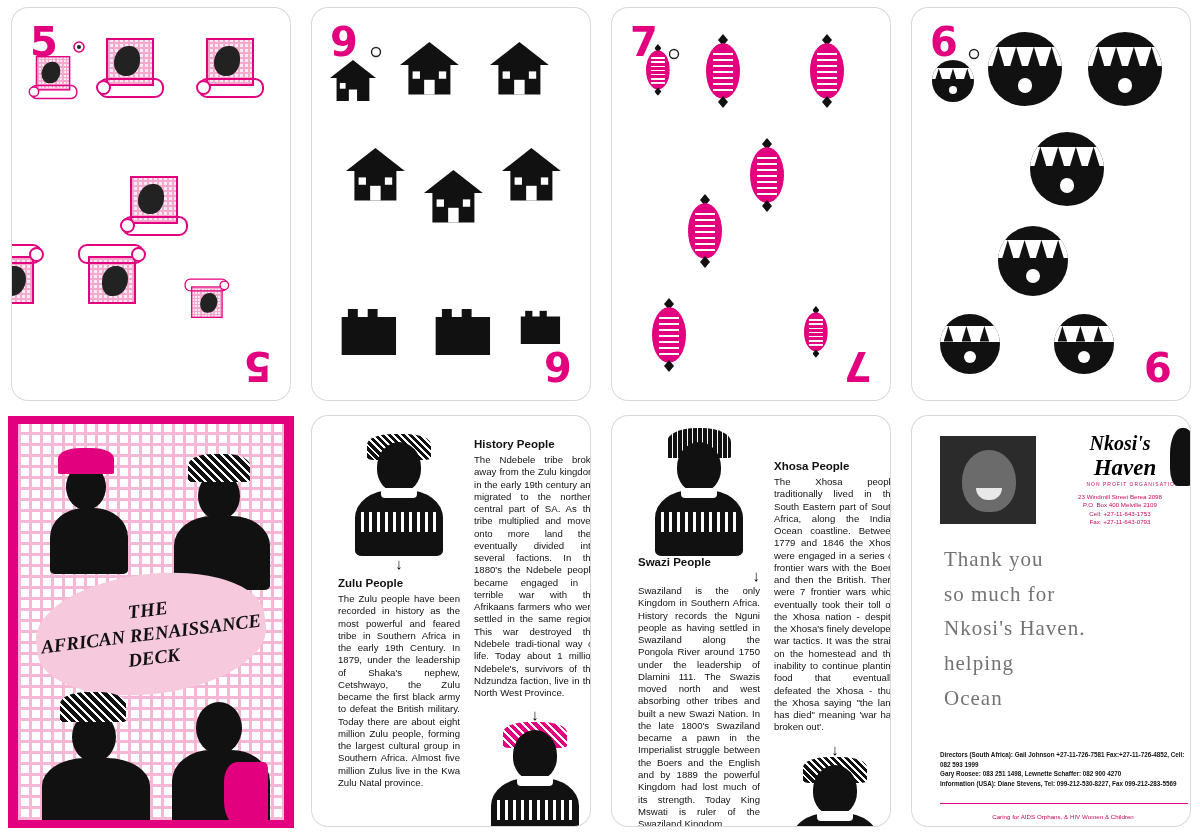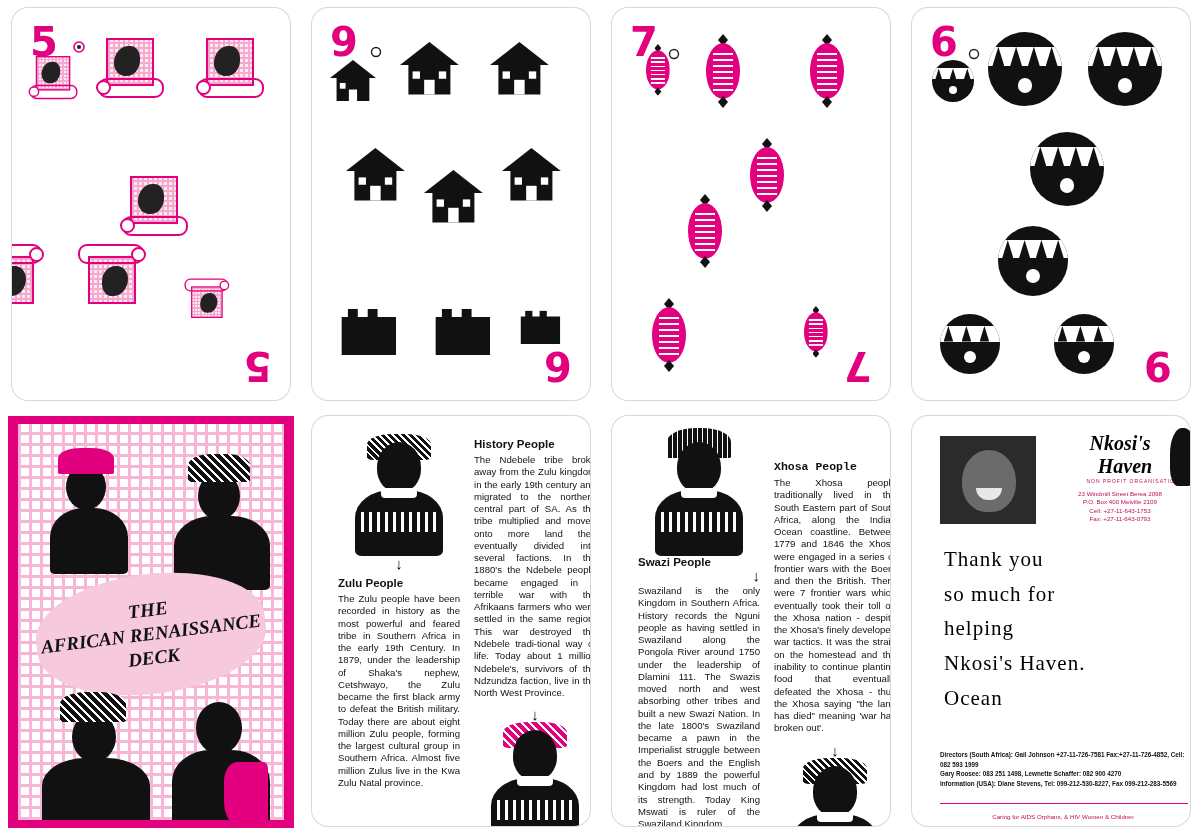--- a/index.html
+++ b/index.html
@@ -89,24 +89,24 @@
   .portrait .patt{position:absolute;left:14px;top:74px;width:76px;height:20px;
     background-image:repeating-linear-gradient(90deg,#fff 0 3px,transparent 3px 8px);}
 
   
   .ty{position:absolute;left:12px;top:6px;width:278px;height:410px;}
   .photo{position:absolute;left:16px;top:14px;width:96px;height:88px;background:#2b2b2b;overflow:hidden;}
   .photo .face{position:absolute;left:22px;top:14px;width:54px;height:62px;background:#6b6b6b;border-radius:50% 50% 45% 45%;}
   .photo .smile{position:absolute;left:36px;top:52px;width:26px;height:12px;background:#e8e8e8;border-radius:0 0 13px 13px;}
   .logo{position:absolute;left:128px;top:10px;width:136px;text-align:center;}
   .logo .n1{font-family:"Liberation Serif",serif;font-size:20px;font-weight:bold;font-style:italic;}
-  .logo .n2{font-family:"Liberation Serif",serif;font-size:20px;font-weight:bold;font-style:italic;margin-left:10px;}
+  .logo .n2{font-family:"Liberation Serif",serif;font-size:23px;font-weight:bold;font-style:italic;margin-left:10px;}
   .logo .addr{font-size:6.2px;line-height:1.35;color:#c20a5a;margin-top:6px;}
   .icon-fig{position:absolute;right:6px;top:6px;width:26px;height:58px;background:#111;border-radius:45% 45% 30% 30%;}
-  .hand{position:absolute;left:20px;top:120px;width:240px;font-family:"Liberation Serif",serif;font-size:21px;line-height:1.65;color:#000000;}
+  .hand{position:absolute;left:20px;top:120px;width:240px;font-family:"Liberation Serif",serif;font-size:21px;line-height:1.65;color:#737373;}
   .hand div{letter-spacing:1px;}
   .dirs{position:absolute;left:16px;bottom:44px;width:248px;font-size:6.3px;line-height:1.5;color:#111;font-weight:bold;}
   .rule{position:absolute;left:16px;bottom:28px;width:248px;height:1px;background:#e3007f;}
   .caring{position:absolute;left:0;right:0;bottom:12px;text-align:center;font-size:6.2px;color:#c20a5a;}
 </style>
 </head>
 <body>
 
 <div class="sheet">
 
@@ -445,21 +445,21 @@
             <div class="hat" style="background:#111;background-image:repeating-linear-gradient(90deg,#fff 0 1px,transparent 1px 5px);height:30px;top:-10px;border-radius:46% 46% 4% 4%;"></div>
             <div class="hd"></div>
             <div class="neck"></div>
             <div class="patt"></div>
           </div>
           <div class="title" style="">Swazi People</div>
           <div class="arrow" style="text-align:right;">↓</div>
           <div class="body" style="margin-top:2px;">Swaziland is the only Kingdom in Southern Africa. History records the Nguni people as having settled in Swaziland along the Pongola River around 1750 under the leadership of Dlamini 111. The Swazis moved north and west absorbing other tribes and built a new Swazi Nation. In the late 1800's Swaziland became a pawn in the Imperialist struggle between the Boers and the English and by 1889 the powerful Kingdom had lost much of its strength. Today King Mswati is ruler of the Swaziland Kingdom.</div>
         </div>
         <div class="colR" style="top:16px;">
-          <div class="title" style="margin-top:22px;font-family:Liberation Mono, monospace;">Xhosa People</div>
+          <div class="title" style="margin-top:22px;">Xhosa People</div>
           <div class="body" style="margin-top:4px;">The Xhosa people traditionally lived in the South Eastern part of South Africa, along the Indian Ocean coastline. Between 1779 and 1846 the Xhosa were engaged in a series of frontier wars with the Boers and then the British. There were 7 frontier wars which eventually took their toll on the Xhosa nation - despite the Xhosa's finely developed war tactics. It was the strain on the homestead and the inability to continue planting food that eventually defeated the Xhosa - thus the Xhosa saying "the land has died" meaning 'war has broken out'.</div>
           <div class="arrow" style="margin-top:8px;">↓</div>
           <div class="portrait" style="margin-top:4px;">
             <div class="torso"></div>
             <div class="hat"></div>
             <div class="hd"></div>
             <div class="neck"></div>
 
           </div>
         </div>
@@ -481,22 +481,22 @@
           <div class="addr" style="white-space:pre-line;">23 Windmill Street Berea 2098
 P.O. Box 400 Melville 2109
 Cell: +27-11-643-1753
 Fax: +27-11-643-0793</div>
         </div>
         <div class="icon-fig"></div>
 
         <div class="hand">
           <div>Thank you</div>
           <div>so much for</div>
+          <div>Nkosi's Haven.</div>
           <div>helping</div>
-          <div>Nkosi's Haven.</div>
           <div>Ocean</div>
         </div>
 
         <div class="dirs" style="white-space:pre-line;">Directors (South Africa):  Gail Johnson +27-11-726-7581 Fax:+27-11-726-4852, Cell: 082 593 1999
 Gary Roosee: 083 251 1498, Lewnette Schaffer: 082 900 4270
 Information (USA): Diane Stevens, Tel: 099-212-530-8227, Fax 099-212-283-5569</div>
         <div class="rule"></div>
         <div class="caring">Caring for AIDS Orphans, &amp; HIV Women &amp; Children</div>
       </div>
     </div>

